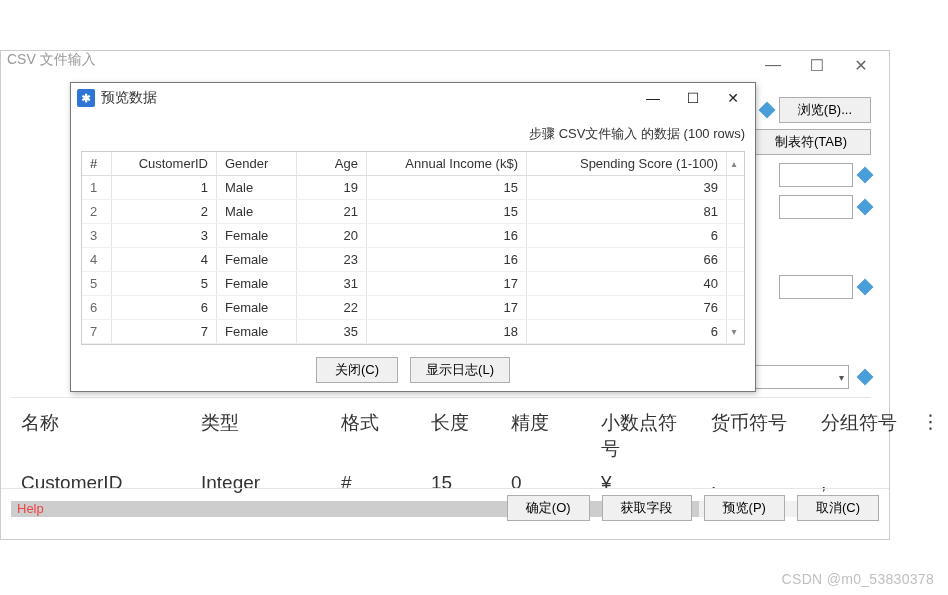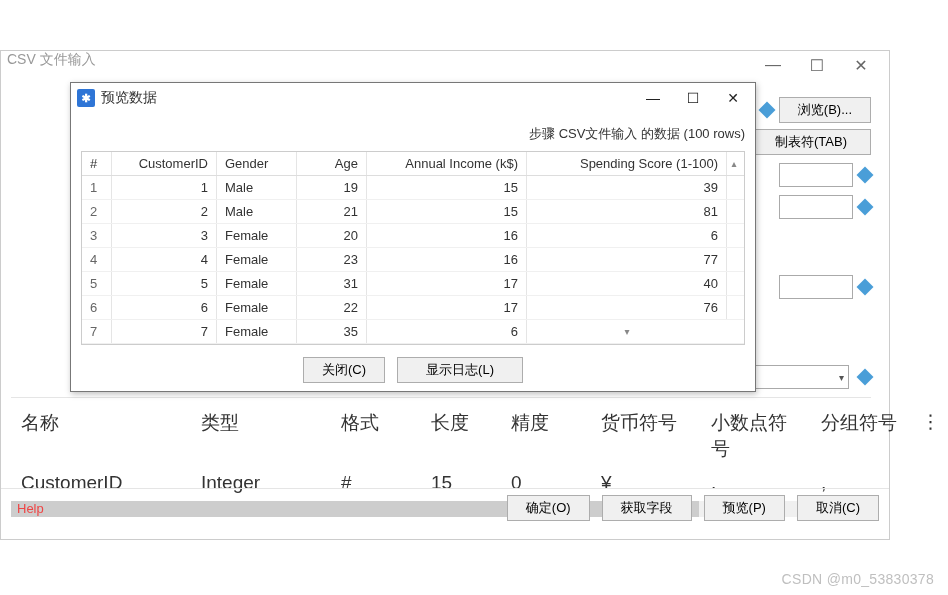--- a/index.html
+++ b/index.html
@@ -264,22 +264,22 @@
       <span class="diamond"></span>
     </div>
     <div class="sep" style="top:36px;"></div>
     <div class="grid" style="margin-top:12px;">
       <div class="grid-header">
         <div>名称</div>
         <div>类型</div>
         <div>格式</div>
         <div>长度</div>
         <div>精度</div>
+        <div>小数点符号</div>
         <div>货币符号</div>
-        <div>小数点符号</div>
         <div>分组符号</div>
         <div>⋮</div>
       </div>
       <div class="grid-row">
         <div>CustomerID</div>
         <div>Integer</div>
         <div>#</div>
         <div>15</div>
         <div>0</div>
         <div>¥</div>
@@ -352,21 +352,21 @@
             <div class="num">16</div>
             <div class="num">6</div>
             <div class="vsb-cell"></div>
           </div>
           <div class="dt-row">
             <div class="rowidx">4</div>
             <div class="num">4</div>
             <div>Female</div>
             <div class="num">23</div>
             <div class="num">16</div>
-            <div class="num">77</div>
+            <div class="num">66</div>
             <div class="vsb-cell"></div>
           </div>
           <div class="dt-row">
             <div class="rowidx">5</div>
             <div class="num">5</div>
             <div>Female</div>
             <div class="num">31</div>
             <div class="num">17</div>
             <div class="num">40</div>
             <div class="vsb-cell"></div>
@@ -378,25 +378,26 @@
             <div class="num">22</div>
             <div class="num">17</div>
             <div class="num">76</div>
             <div class="vsb-cell"></div>
           </div>
           <div class="dt-row">
             <div class="rowidx">7</div>
             <div class="num">7</div>
             <div>Female</div>
             <div class="num">35</div>
+            <div class="num">18</div>
             <div class="num">6</div>
             <div class="vsb-cell">▾</div>
           </div>
         </div>
     </div>
     <div class="dlg-buttons">
       <button class="btn" style="padding:12px 18px;">关闭(C)</button>
-      <button class="btn" style="padding:4px 28px;">显示日志(L)</button>
+      <button class="btn" style="padding:4px 15px;">显示日志(L)</button>
     </div>
   </div>
 </div>
 
 <div class="watermark">CSDN @m0_53830378</div>
 
 </body></html>

